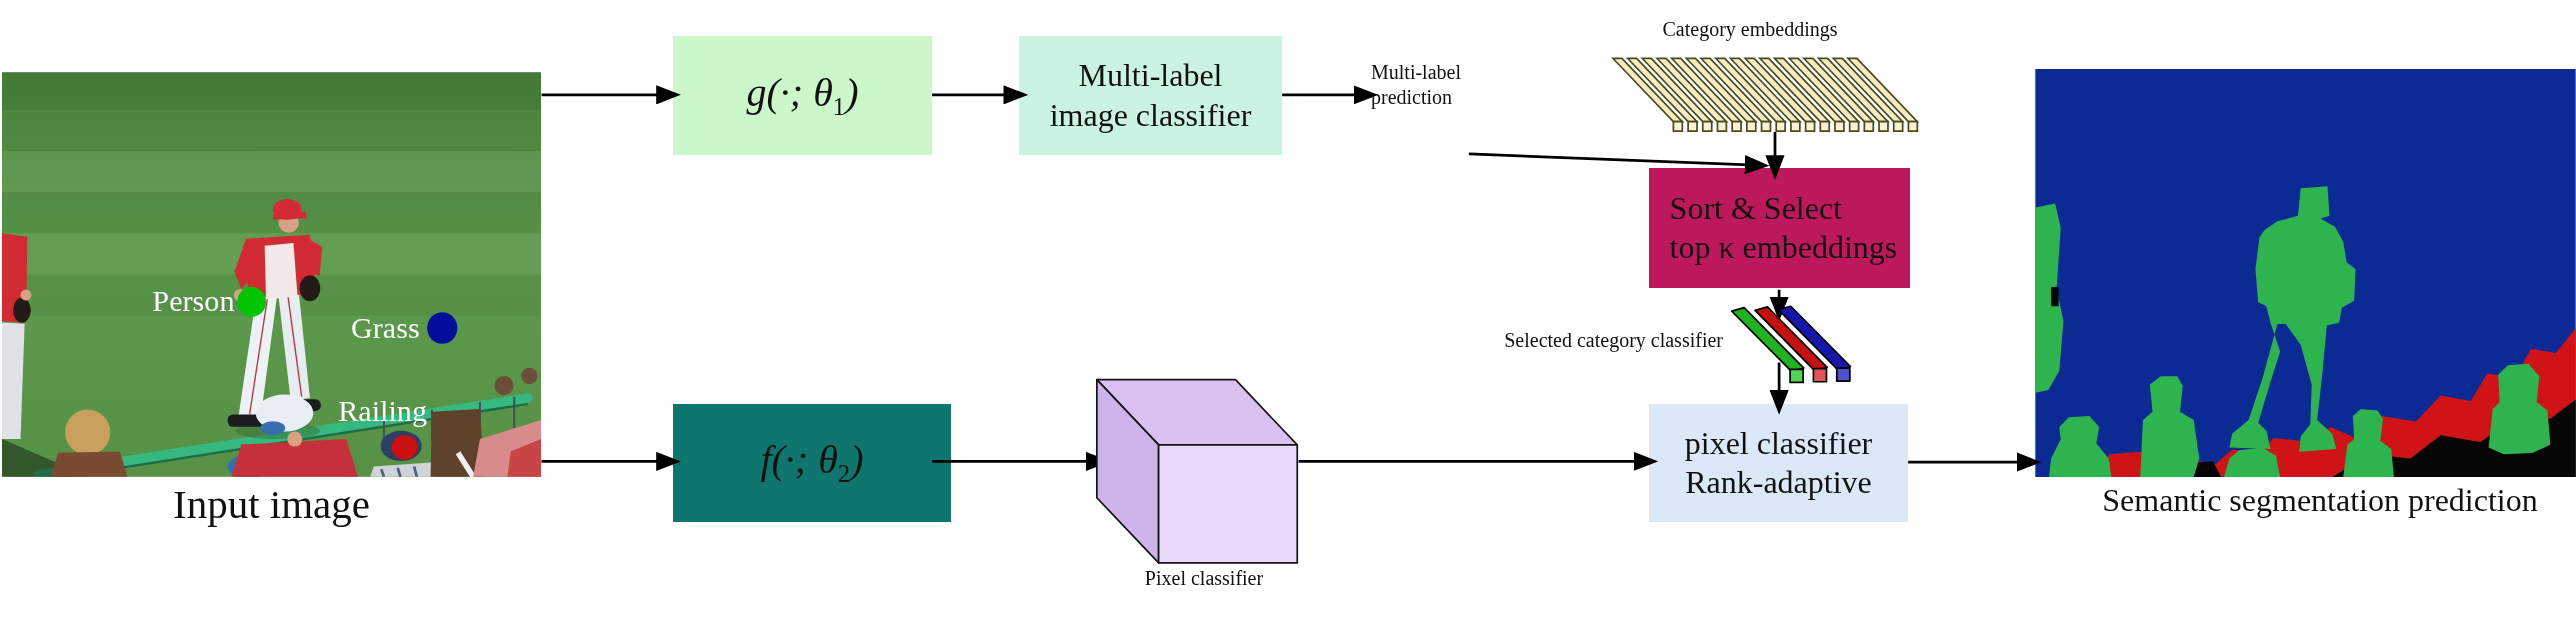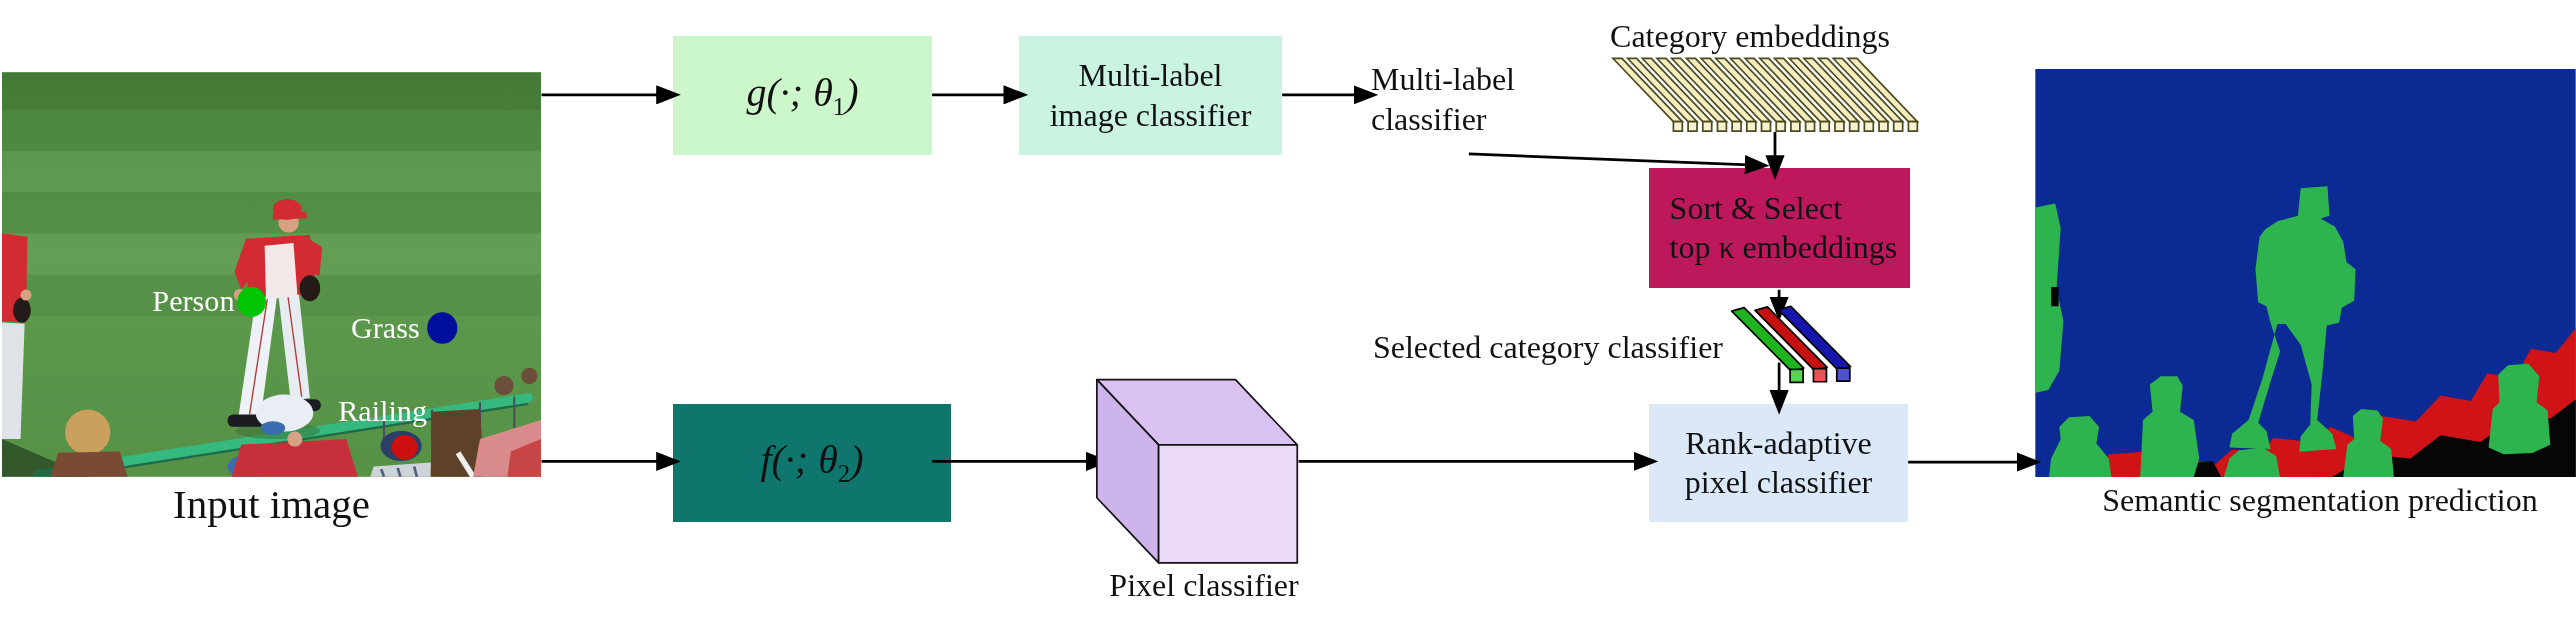--- a/index.html
+++ b/index.html
@@ -9,21 +9,21 @@
   .box{position:absolute;display:flex;flex-direction:column;justify-content:center;align-items:center;
        font-size:32px;line-height:1.22;color:#111;text-align:center;}
   .box.left-align{align-items:flex-start;text-align:left;padding-left:20.6px;box-sizing:border-box;}
   .formula{font-style:italic;font-size:40px;}
   .formula sub{font-size:0.62em;font-style:normal;}
   .g-box{left:673px;top:36px;width:259px;height:119px;background:#ccf7cb;}
   .clf-box{left:1019px;top:36px;width:263px;height:119px;background:#cbf3e1;}
   .sort-box{left:1649px;top:168px;width:261px;height:120px;background:#be185d;}
   .rank-box{left:1649px;top:404px;width:259px;height:118px;background:#dbe8f8;}
   .f-box{left:673px;top:404px;width:278px;height:118px;background:#0f766e;}
-  .free-label{position:absolute;font-size:32px;line-height:1.24;color:#111;}
+  .free-label{position:absolute;font-size:20px;line-height:1.24;color:#111;}
   .pred-label{left:1371px;top:60px;text-align:left;}
   .cat-emb-label{left:1592px;top:16.5px;width:316px;text-align:center;}
   .sel-emb-label{left:1229px;top:328px;width:494px;text-align:right;}
   .pix-emb-label{left:1060px;top:566px;width:288px;text-align:center;}
   .caption{position:absolute;font-size:41px;color:#111;text-align:center;}
   .input-caption{left:100px;top:480px;width:343px;}
   .output-caption{left:2066px;top:482px;width:508px;font-size:32px;}
   svg{display:block;}
   #overlay{position:absolute;left:0;top:0;width:2576px;height:618px;pointer-events:none;}
   .photo-label{font-family:"Liberation Serif","DejaVu Serif",serif;font-size:44px;fill:#ffffff;}
@@ -118,35 +118,35 @@
     <span class="formula"><span>g(·; θ</span><sub>1</sub><span>)</span></span>
   </div>
 
   <div class="box clf-box">
     <span>Multi-label</span>
     <span>image classifier</span>
   </div>
 
   <div class="free-label pred-label">
     <div>Multi-label</div>
-    <div>classifier</div>
+    <div>prediction</div>
   </div>
 
   <div class="free-label cat-emb-label">Category embeddings</div>
 
   <div class="box sort-box left-align">
     <span>Sort &amp; Select</span>
     <span>top κ embeddings</span>
   </div>
 
   <div class="free-label sel-emb-label">Selected category classifier</div>
 
   <div class="box rank-box">
+    <span>pixel classifier</span>
     <span>Rank-adaptive</span>
-    <span>pixel classifier</span>
   </div>
 
   <div class="box f-box">
     <span class="formula"><span>f(·; θ</span><sub>2</sub><span>)</span></span>
   </div>
 
   <div class="free-label pix-emb-label">Pixel classifier</div>
 
   <svg class="abs" style="left:2035px;top:69px;" width="541" height="408" viewBox="2965 100 788 595">
     <rect x="2965" y="100" width="788" height="595" fill="#0b2a94"></rect>

